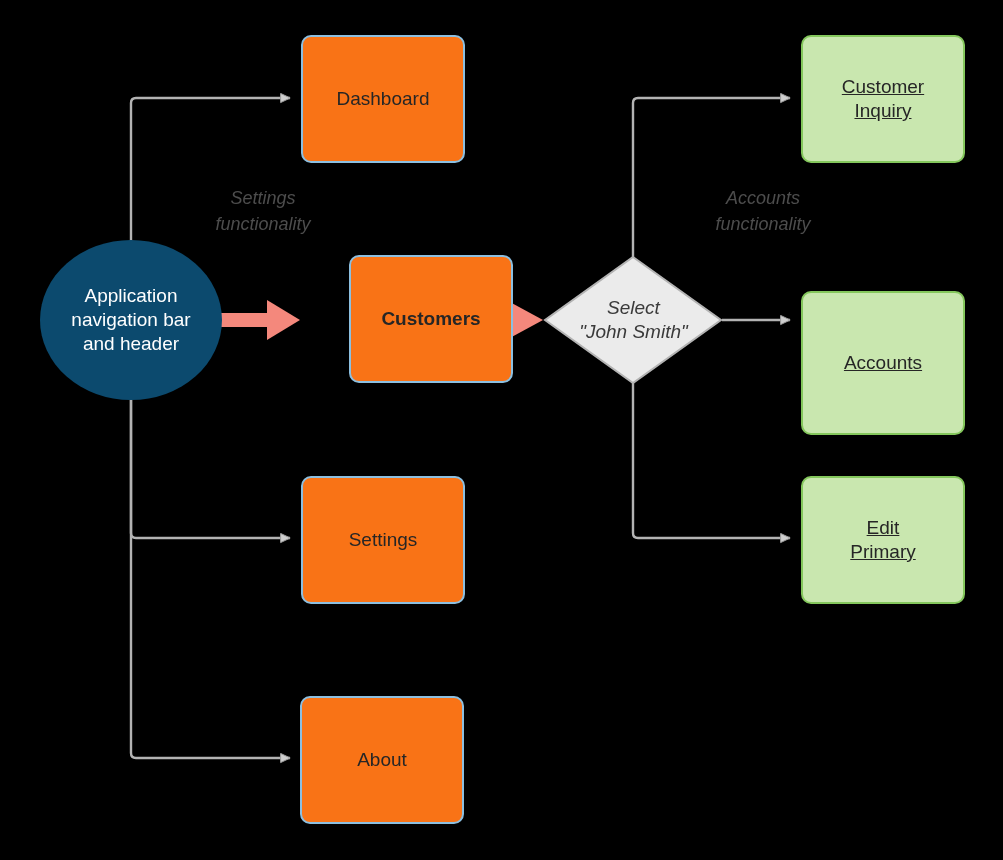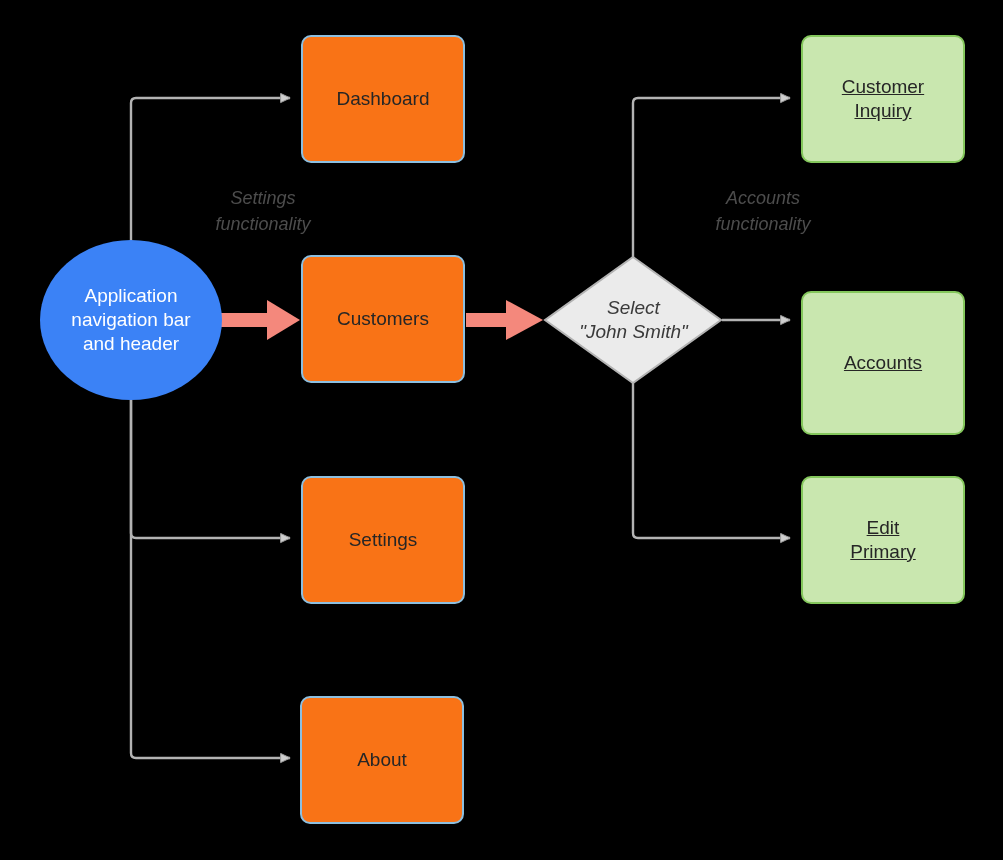--- a/index.html
+++ b/index.html
@@ -45,26 +45,27 @@
   .box.blue {
     background: #f97316;
     border-color: #8cbfe0;
   }
   .box.green {
     background: #c9e7af;
     border-color: #84c75c;
     text-decoration: underline;
   }
   .box.bold {
-    font-weight: normal;
+    font-weight: bold;
+    margin-left: 48px;
   }
 
   .circle {
     border-radius: 50%;
-    background: #3b82f6;
+    background: #0c4a6e;
     color: #ffffff;
     font-size: 19px;
     padding: 0 10px;
   }
 
   .diamond-wrap {
     position: absolute;
   }
   .diamond-label {
     position: absolute;

